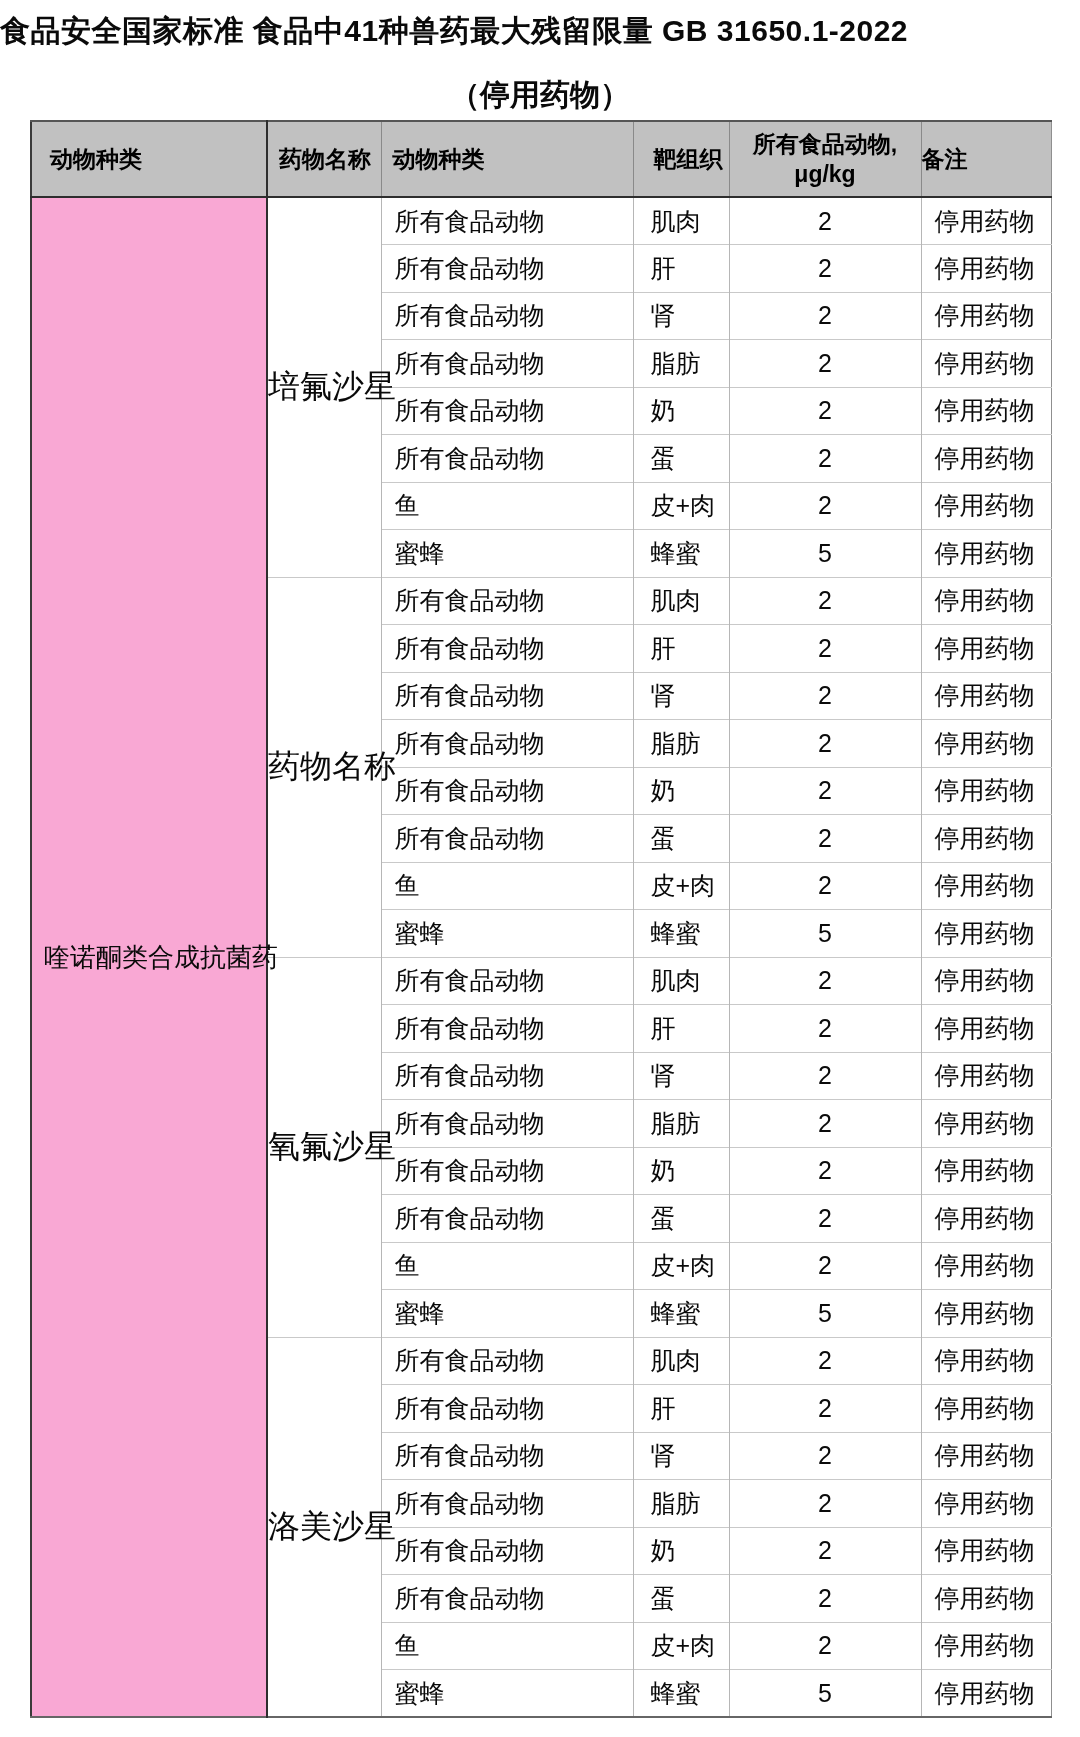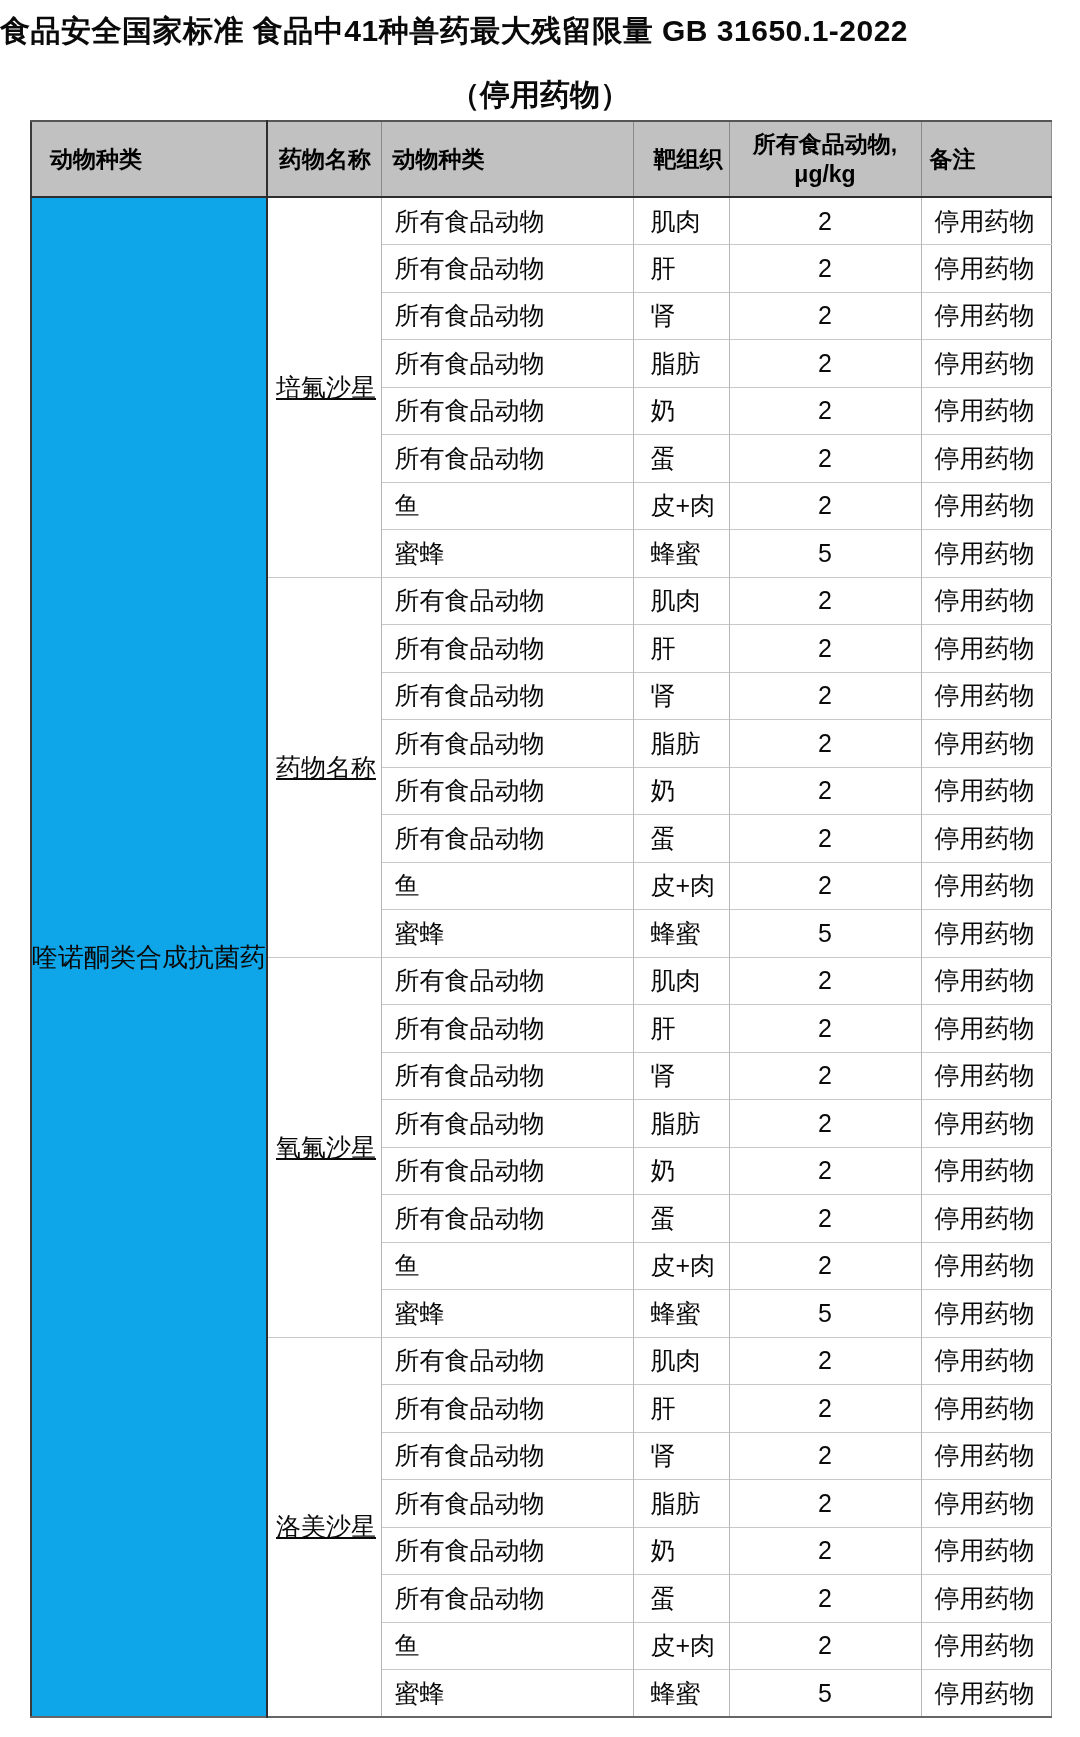--- a/index.html
+++ b/index.html
@@ -53,38 +53,39 @@
     border-right: 1px solid #8a8a8a;
     white-space: nowrap;
     color: #000;
   }
   th.th-cat    { padding-left: 18px; border-right: 2px solid #2e2e2e; }
   th.th-drug   { padding-left: 11px; }
   th.th-species{ padding-left: 11px; }
   th.th-tissue { padding-left: 20px; }
   th.th-limit  { text-align: center; padding: 0 2px; }
   th.th-limit .hline { display: block; line-height: 30px; }
-  th.th-note   { padding-left: 8px; border-right: none; }
+  th.th-note   { border-right: none; }
 
   tbody tr { height: 47.5px; }
   tbody td {
     font-size: 25px;
     vertical-align: middle;
     border-top: 1px solid #c9c9c9;
     border-right: 1px solid #b6b6b6;
     white-space: nowrap;
     background: #ffffff;
   }
   td.cell-category {
-    background: #0ea5e9;
+    background: #f9a8d4;
     font-size: 26px;
+    padding-left: 12px;
     border-right: 2px solid #2e2e2e;
     border-top: none;
   }
-  td.cell-drug    { padding-left: 8px; font-size: 25px; text-decoration: underline; }
+  td.cell-drug    { font-size: 32px; }
   td.cell-species { padding-left: 13px; }
   td.cell-tissue  { padding-left: 17px; }
   td.cell-limit   { text-align: center; padding: 0; }
   td.cell-note    { padding-left: 13px; border-right: none; }
 </style>
 </head>
 <body>
 
 <h1 class="doc-title">食品安全国家标准 食品中41种兽药最大残留限量 GB 31650.1-2022</h1>
 <h2 class="doc-subtitle">（停用药物）</h2>

